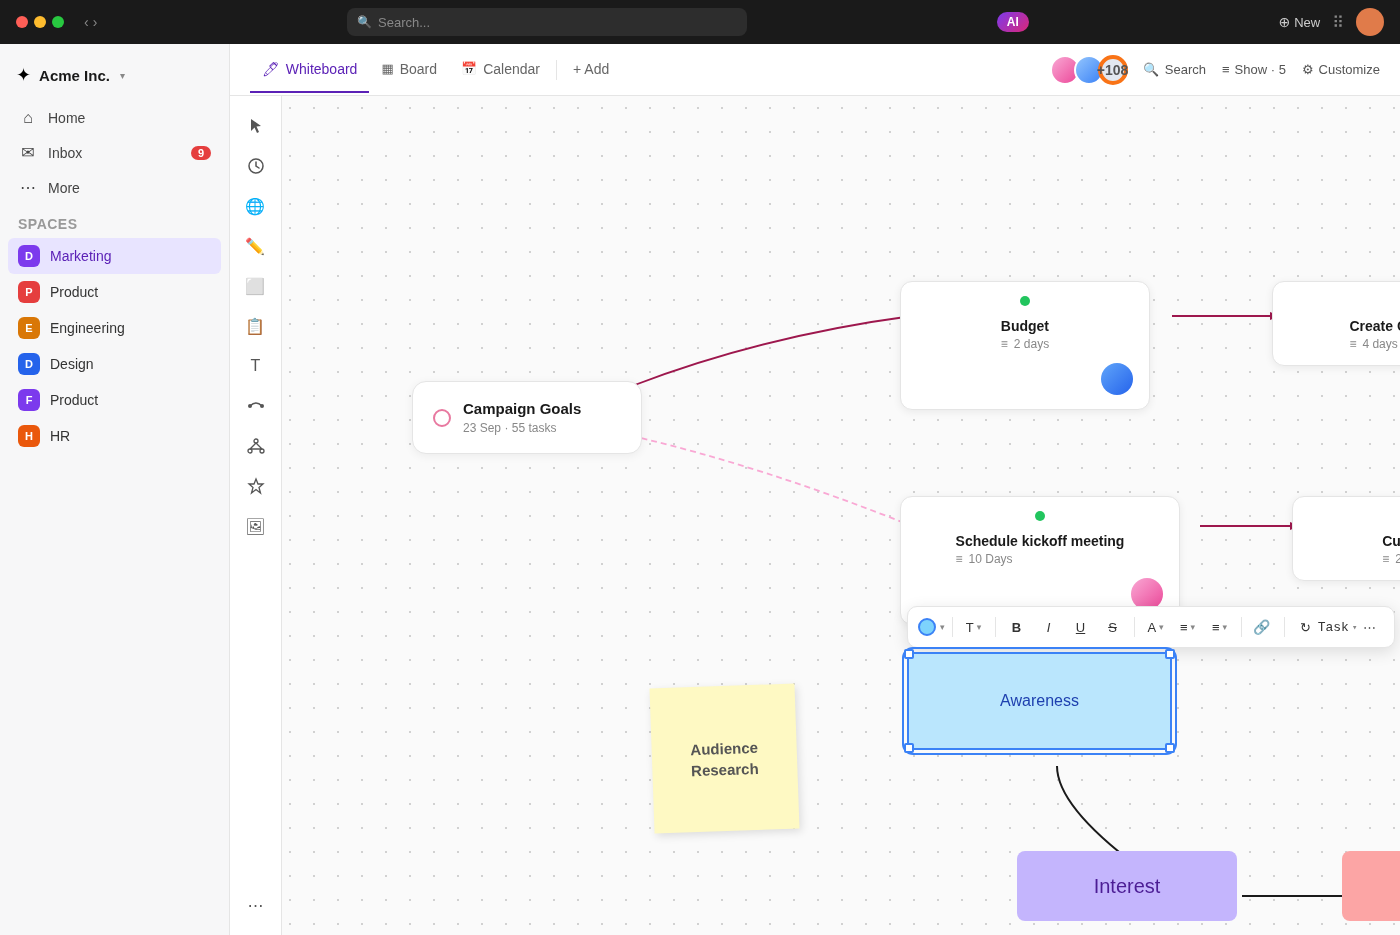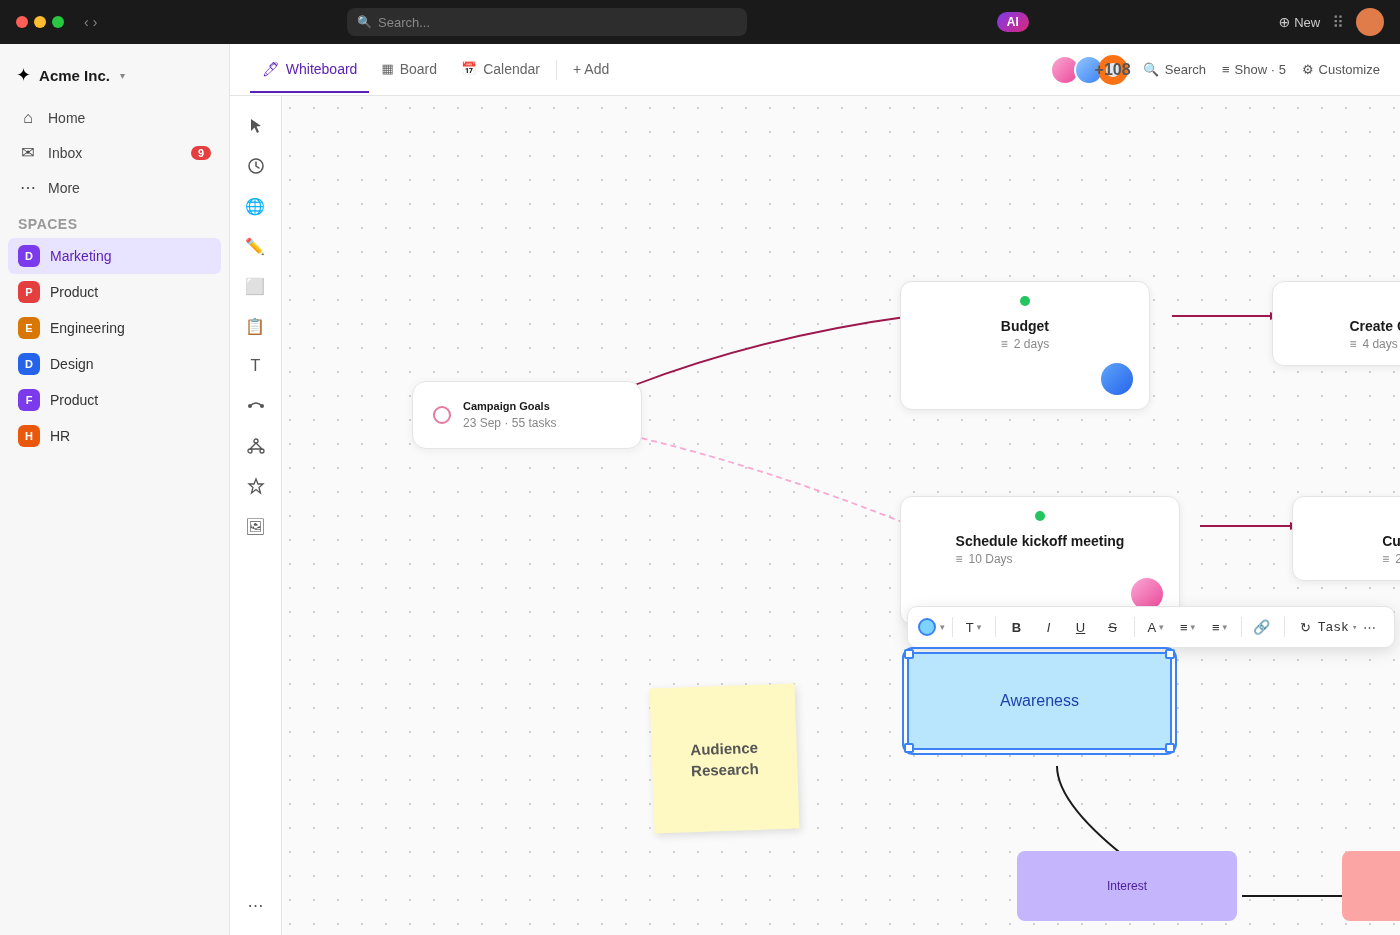--- a/index.html
+++ b/index.html
@@ -224,24 +224,24 @@
       bottom: 0;
       overflow: hidden;
     }
     .avatar-stack { display: flex; }
     .av { width: 30px; height: 30px; border-radius: 50%; border: 2px solid white; margin-left: -6px; }
     .av:first-child { margin-left: 0; }
     .av-count {
       width: 30px;
       height: 30px;
       border-radius: 50%;
-      border: 8px solid #f97316;
+      border: 4px solid #f97316;
       background: #e2e8f0;
       color: #555;
-      font-size: 16px;
+      font-size: 14px;
       font-weight: 600;
       display: flex;
       align-items: center;
       justify-content: center;
       margin-left: -6px;
     }
 
     
     .task-card {
       position: absolute;
@@ -293,21 +293,21 @@
       min-width: 220px;
     }
     .goals-inner { display: flex; align-items: center; gap: 12px; }
     .goals-circle {
       width: 18px;
       height: 18px;
       border-radius: 50%;
       border: 2px solid #e879a0;
       flex-shrink: 0;
     }
-    .goals-info h4 { font-size: 11px; font-weight: 600; color: #1a1a1a; }
+    .goals-info h4 { font-size: 15px; font-weight: 600; color: #1a1a1a; }
     .goals-meta { font-size: 12px; color: #888; margin-top: 4px; }
 
     
     .connector-svg {
       position: absolute;
       top: 0;
       left: 0;
       width: 100%;
       height: 100%;
       pointer-events: none;
@@ -350,21 +350,21 @@
       outline-offset: 3px;
     }
 
     
     .flow-box {
       position: absolute;
       border-radius: 8px;
       display: flex;
       align-items: center;
       justify-content: center;
-      font-size: 12px;
+      font-size: 20px;
       font-weight: 500;
     }
     .flow-interest {
       background: #c4b5fd;
       color: #4c1d95;
     }
     .flow-decision {
       background: #fca5a5;
       color: #7f1d1d;
     }

